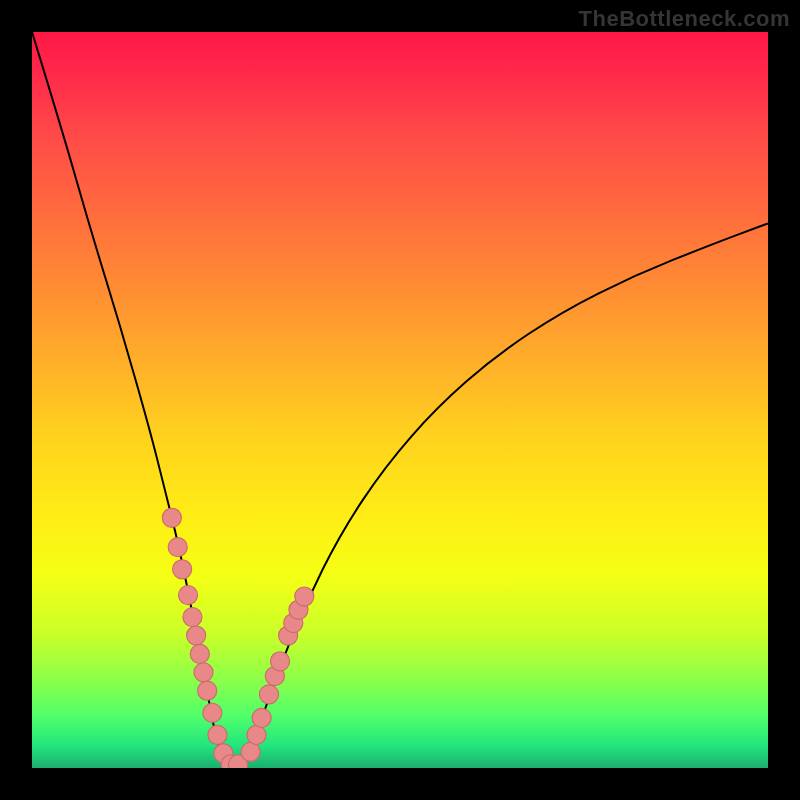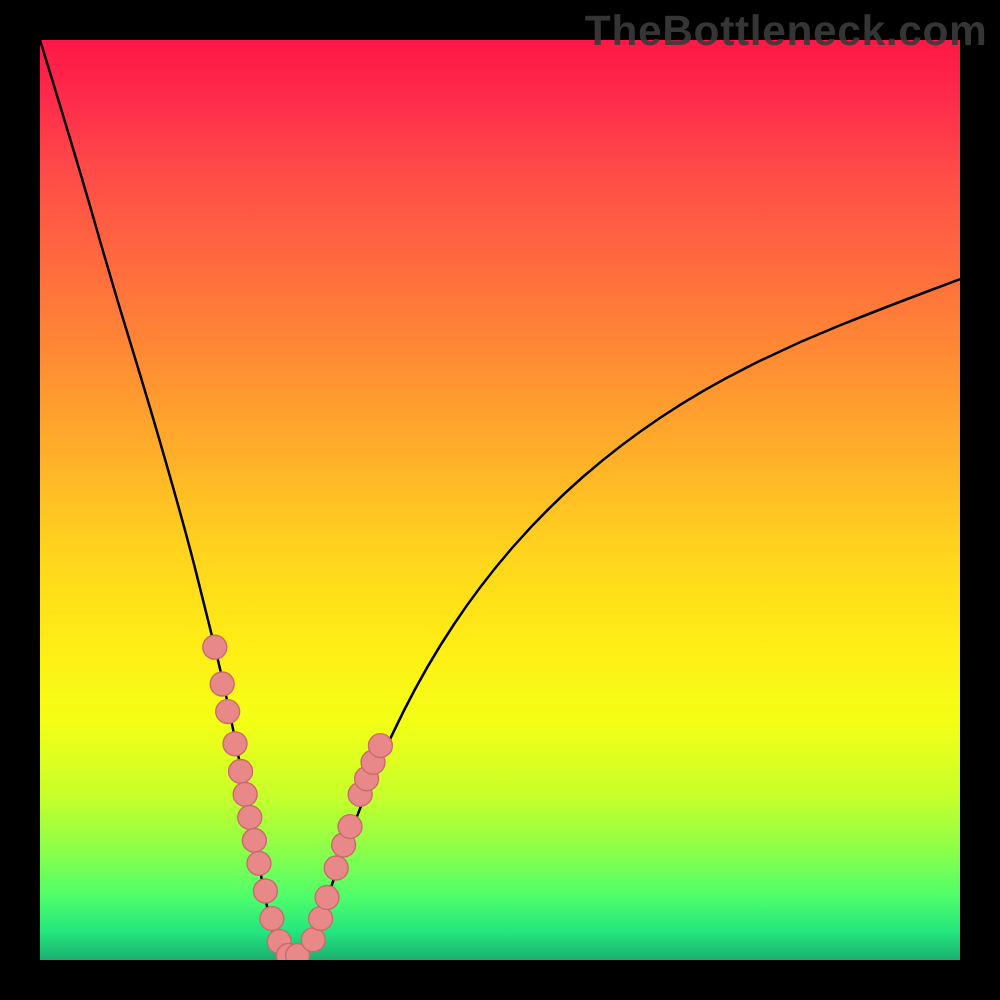--- a/index.html
+++ b/index.html
@@ -38,21 +38,21 @@
       #50ff6a 93%,
       #22e57e 97%,
       #1cae70 100%);
   }
   .watermark {
     position: absolute;
     top: 6px;
     right: 10px;
     color: #3b3b3b;
     opacity: 0.9;
-    font-size: 34px;
+    font-size: 22px;
     letter-spacing: 0.5px;
     font-weight: 600;
   }
   svg.curve {
     position: absolute;
     inset: 0;
     width: 100%;
     height: 100%;
   }
 </style>

